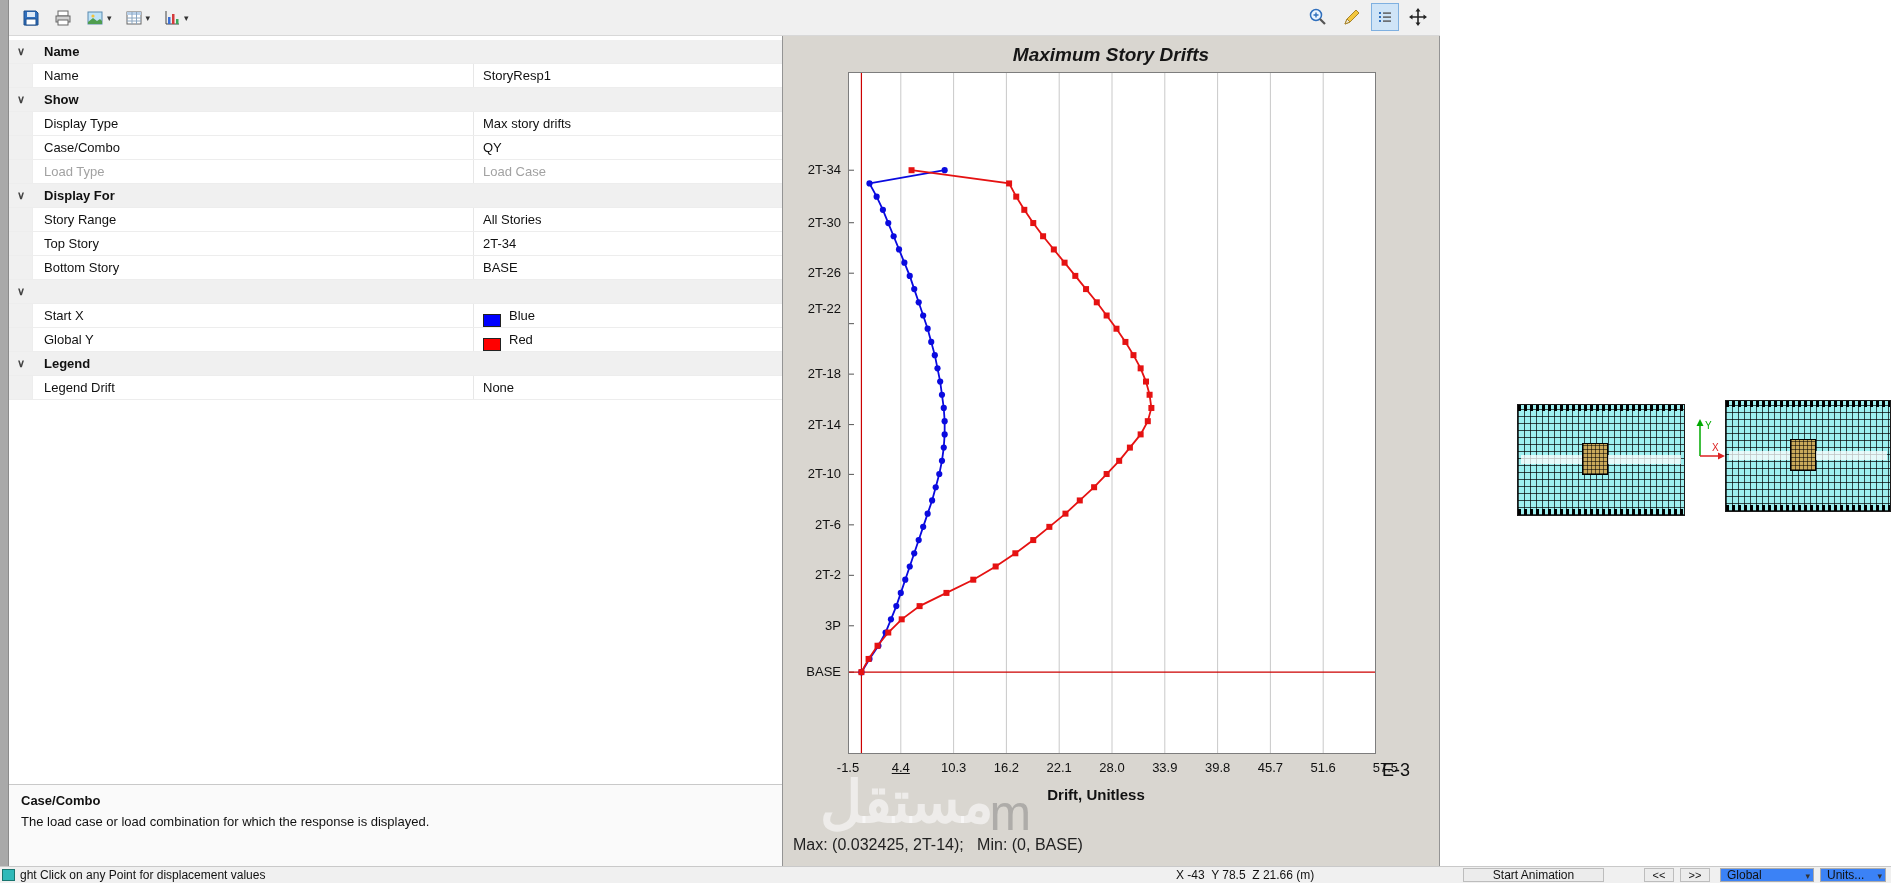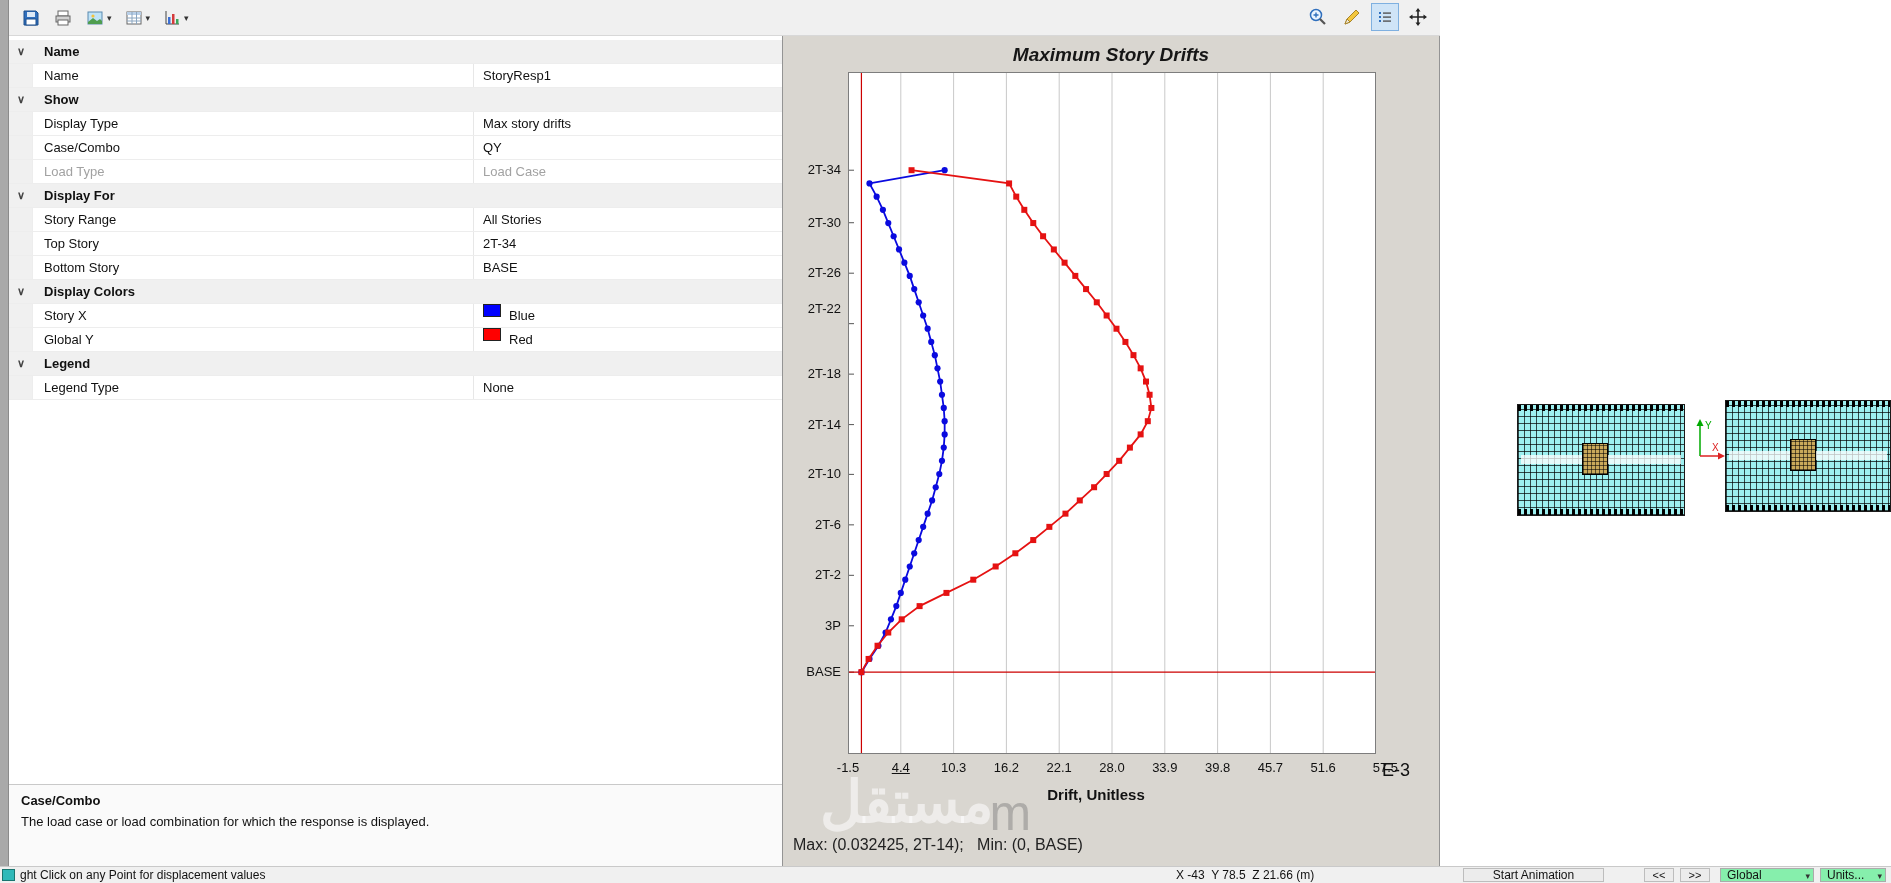--- a/index.html
+++ b/index.html
@@ -19,21 +19,21 @@
   .drop-arrow{font-size:9px;color:#333;margin-left:2px;}
   #right-icons{position:absolute;right:5px;top:3px;display:flex;}
 
   
   #left-panel{position:absolute;left:9px;top:36px;width:774px;height:830px;background:#fff;
               border-right:1px solid #949494;}
   #prop-grid{position:absolute;left:0;top:4px;right:0;}
   .pg-row{position:relative;height:24px;line-height:23px;font-size:13px;border-bottom:1px solid #ededed;display:flex;background:#fff;}
   .pg-gutter{width:24px;background:#f0f0f0;border-right:1px solid #ededed;flex:none;}
   .pg-label{flex:none;width:440px;padding-left:11px;overflow:hidden;white-space:nowrap;}
-  .pg-value{flex:1;padding-left:9px;border-left:1px solid #e7e7e7;display:flex;align-items:flex-start;overflow:hidden;white-space:nowrap;}
+  .pg-value{flex:1;padding-left:9px;border-left:1px solid #e7e7e7;display:flex;align-items:flex-end;overflow:hidden;white-space:nowrap;}
   .pg-section{background:#f0f0f0;font-weight:bold;}
   .pg-section .chev{width:24px;text-align:center;font-size:11px;color:#444;flex:none;}
   .pg-row.disabled .pg-label,.pg-row.disabled .pg-value{color:#a2a2a2;}
   .swatch{width:18px;height:13px;border:1px solid #222;margin-right:8px;flex:none;}
   #prop-desc{position:absolute;left:0;right:0;top:748px;bottom:0;border-top:1px solid #c9c9c9;
              background:#fafafa;padding:8px 12px;font-size:13px;}
   .desc-title{font-weight:bold;margin-bottom:6px;}
 
   
   #chart-panel{position:absolute;left:783px;top:36px;width:657px;height:830px;background:#d9d6d0;
@@ -68,21 +68,21 @@
               border-top:1px solid #c9c9c9;font-size:12px;}
   .sb-text{position:absolute;top:1px;line-height:15px;white-space:pre;}
   #sb-icon{position:absolute;left:2px;top:2px;width:13px;height:12px;background:#2fb9b9;border:1px solid #19756f;}
   #sb-hint{left:20px;}
   #sb-coords{left:1176px;}
   #sb-anim{position:absolute;left:1463px;top:1px;width:141px;height:14px;border:1px solid #bdbdbd;
            background:#ececec;text-align:center;line-height:13px;font-size:12px;cursor:pointer;}
   .sb-btn{position:absolute;top:1px;width:30px;height:14px;border:1px solid #bdbdbd;background:#ececec;
           text-align:center;line-height:13px;font-size:11px;cursor:pointer;}
   #sb-prev{left:1644px;} #sb-next{left:1680px;}
-  .sb-combo{position:absolute;top:1px;height:14px;border:1px solid #ababab;background:#86efac;
+  .sb-combo{position:absolute;top:1px;height:14px;border:1px solid #ababab;background:#3b82f6;
             line-height:12px;padding:0 16px 0 6px;font-size:12px;cursor:pointer;}
   #sb-csys{left:1720px;width:94px;} #sb-units{left:1820px;width:66px;}
   .combo-arrow{position:absolute;right:3px;top:1px;font-size:9px;color:#333;}
 
   
   #watermark{position:absolute;left:820px;top:768px;z-index:40;pointer-events:none;white-space:nowrap;}
   .wm-ar{font-size:58px;font-weight:bold;color:rgba(255,255,255,.55);}
   .wm-m{font-size:50px;color:rgba(110,110,110,.40);position:relative;top:8px;left:-4px;}
 </style>
 </head>
@@ -224,45 +224,44 @@
         </div>
         <div class="pg-row">
           <span class="pg-gutter"></span>
           <span class="pg-label">Bottom Story</span>
           <span class="pg-value">
             <span>BASE</span>
           </span>
         </div>
         <div class="pg-row pg-section">
           <span class="chev">∨</span>
-          <span class="pg-label">Display Colors</span>
-        </div>
-        <div class="pg-row">
-          <span class="pg-gutter"></span>
-          <span class="pg-label">Story X</span>
+        </div>
+        <div class="pg-row">
+          <span class="pg-gutter"></span>
+          <span class="pg-label">Start X</span>
           <span class="pg-value">
             <span class="swatch" style="background: rgb(0, 0, 255);"></span>
             <span>Blue</span>
           </span>
         </div>
         <div class="pg-row">
           <span class="pg-gutter"></span>
           <span class="pg-label">Global Y</span>
           <span class="pg-value">
             <span class="swatch" style="background: rgb(255, 0, 0);"></span>
             <span>Red</span>
           </span>
         </div>
         <div class="pg-row pg-section">
           <span class="chev">∨</span>
           <span class="pg-label">Legend</span>
         </div>
         <div class="pg-row">
           <span class="pg-gutter"></span>
-          <span class="pg-label">Legend Type</span>
+          <span class="pg-label">Legend Drift</span>
           <span class="pg-value">
             <span>None</span>
           </span>
         </div>
       </div>
     <div id="prop-desc">
       <div class="desc-title">Case/Combo</div>
       <div class="desc-text">The load case or load combination for which the response is displayed.</div>
     </div>
   </div>

